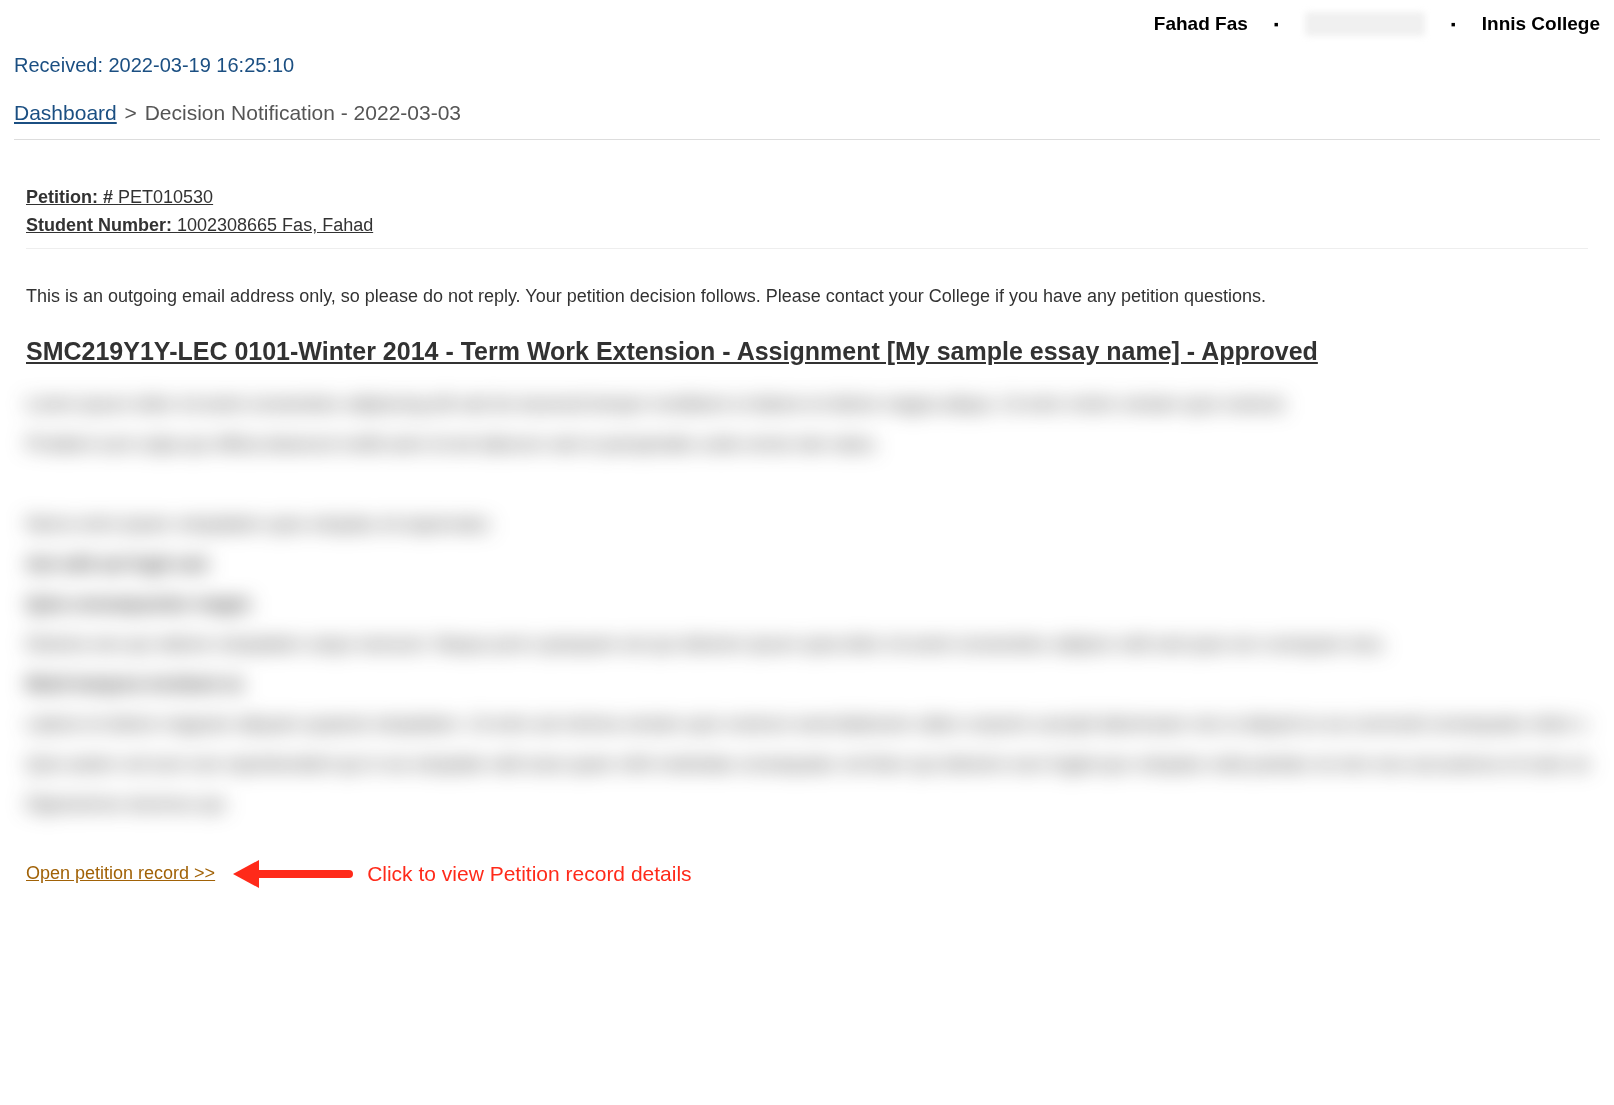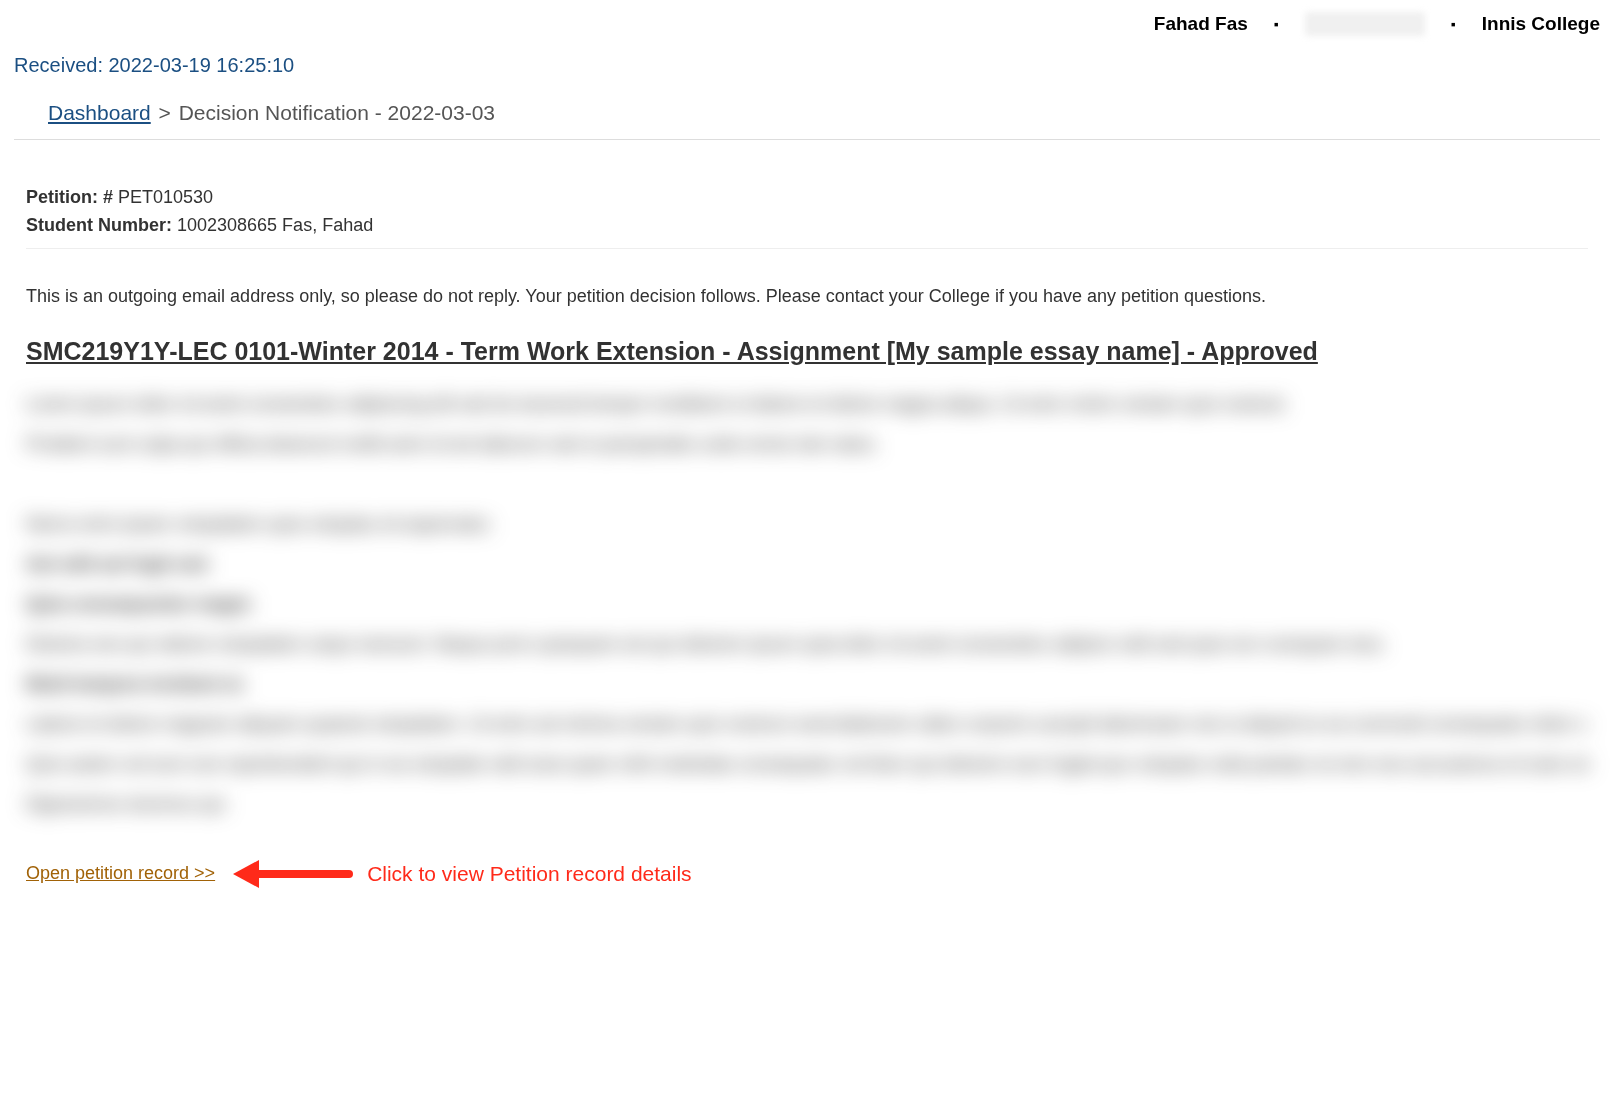--- a/index.html
+++ b/index.html
@@ -44,21 +44,20 @@
       margin-bottom: 24px;
     }
     .breadcrumb {
       font-size: 21px;
       color: #555;
       margin-bottom: 14px;
     }
     .breadcrumb a {
       color: #1b4f82;
       text-decoration: underline;
-      margin-left: 34px;
     }
     .breadcrumb-sep {
       color: #555;
       margin: 0 2px;
     }
     .divider {
       border: none;
       border-top: 1px solid #ddd;
       margin-bottom: 44px;
     }
@@ -67,20 +66,21 @@
     }
     .info-block {
       font-size: 18px;
       line-height: 1.55;
       margin-bottom: 8px;
       padding-bottom: 8px;
       border-bottom: 1px solid #eee;
     }
     .info-row {
       display: block;
+      text-decoration: underline;
     }
     .info-label {
       font-weight: 700;
     }
     .body-note {
       font-size: 18px;
       margin: 34px 0 28px 0;
       line-height: 1.45;
     }
     .decision-title {

